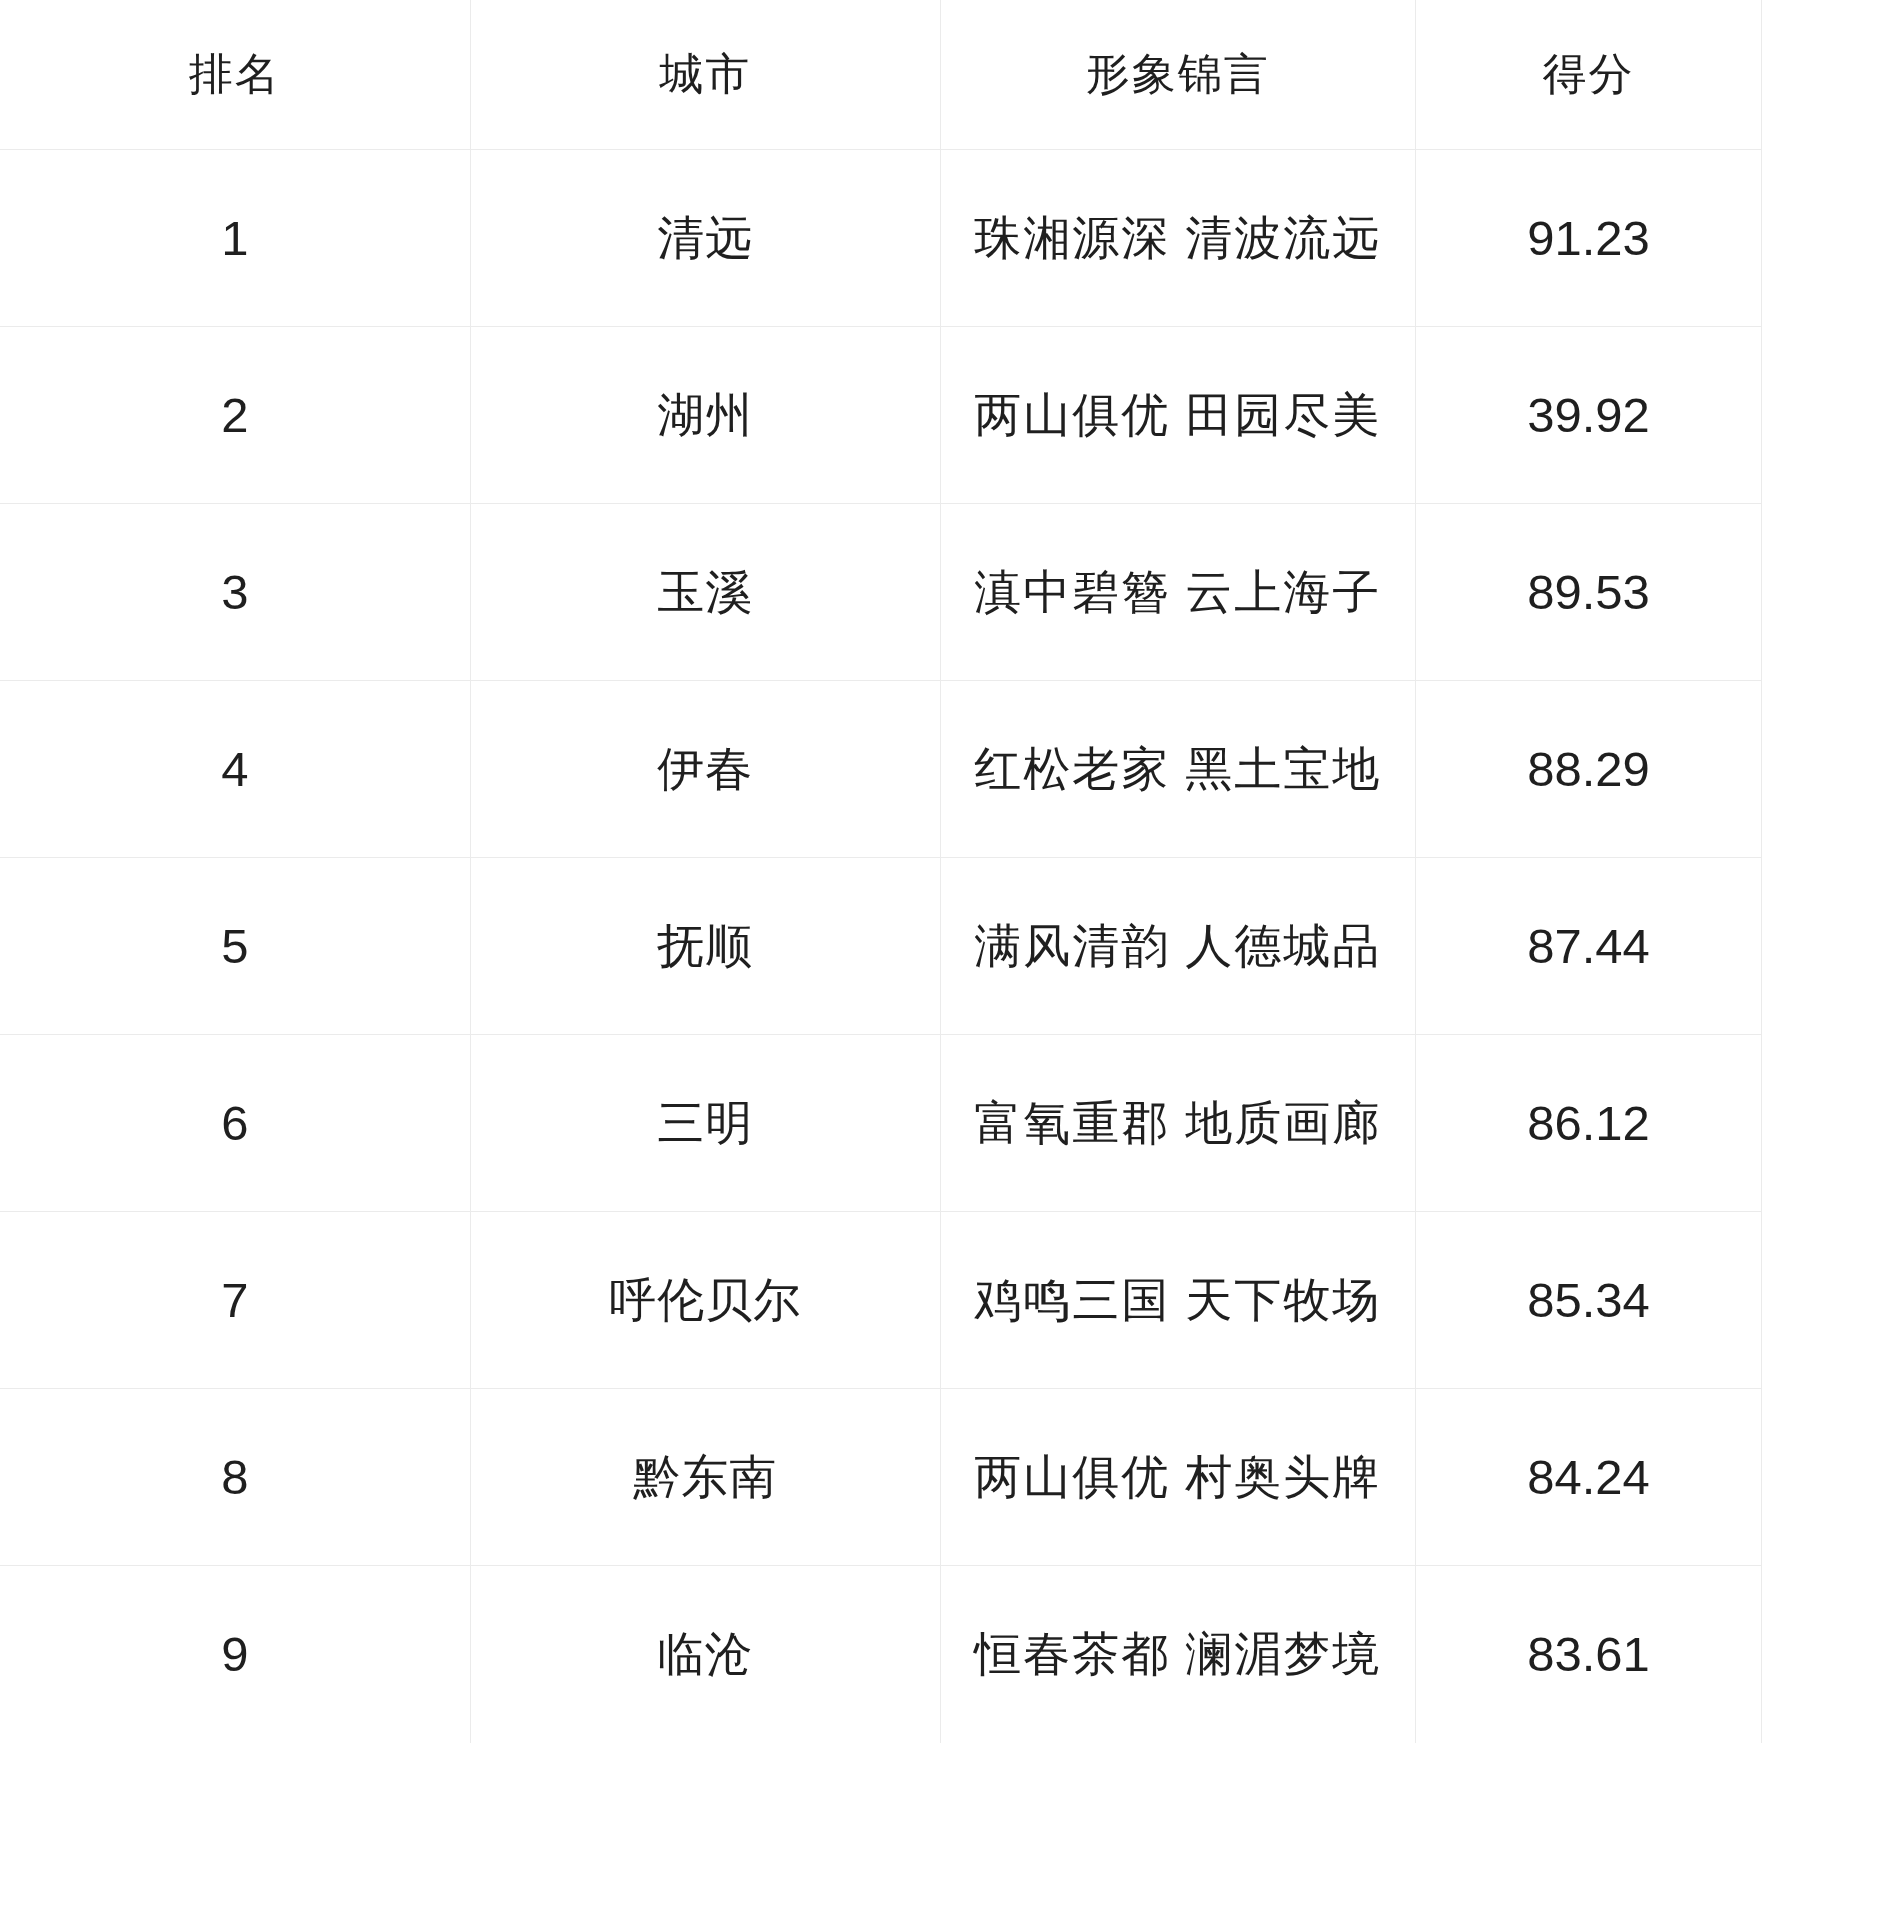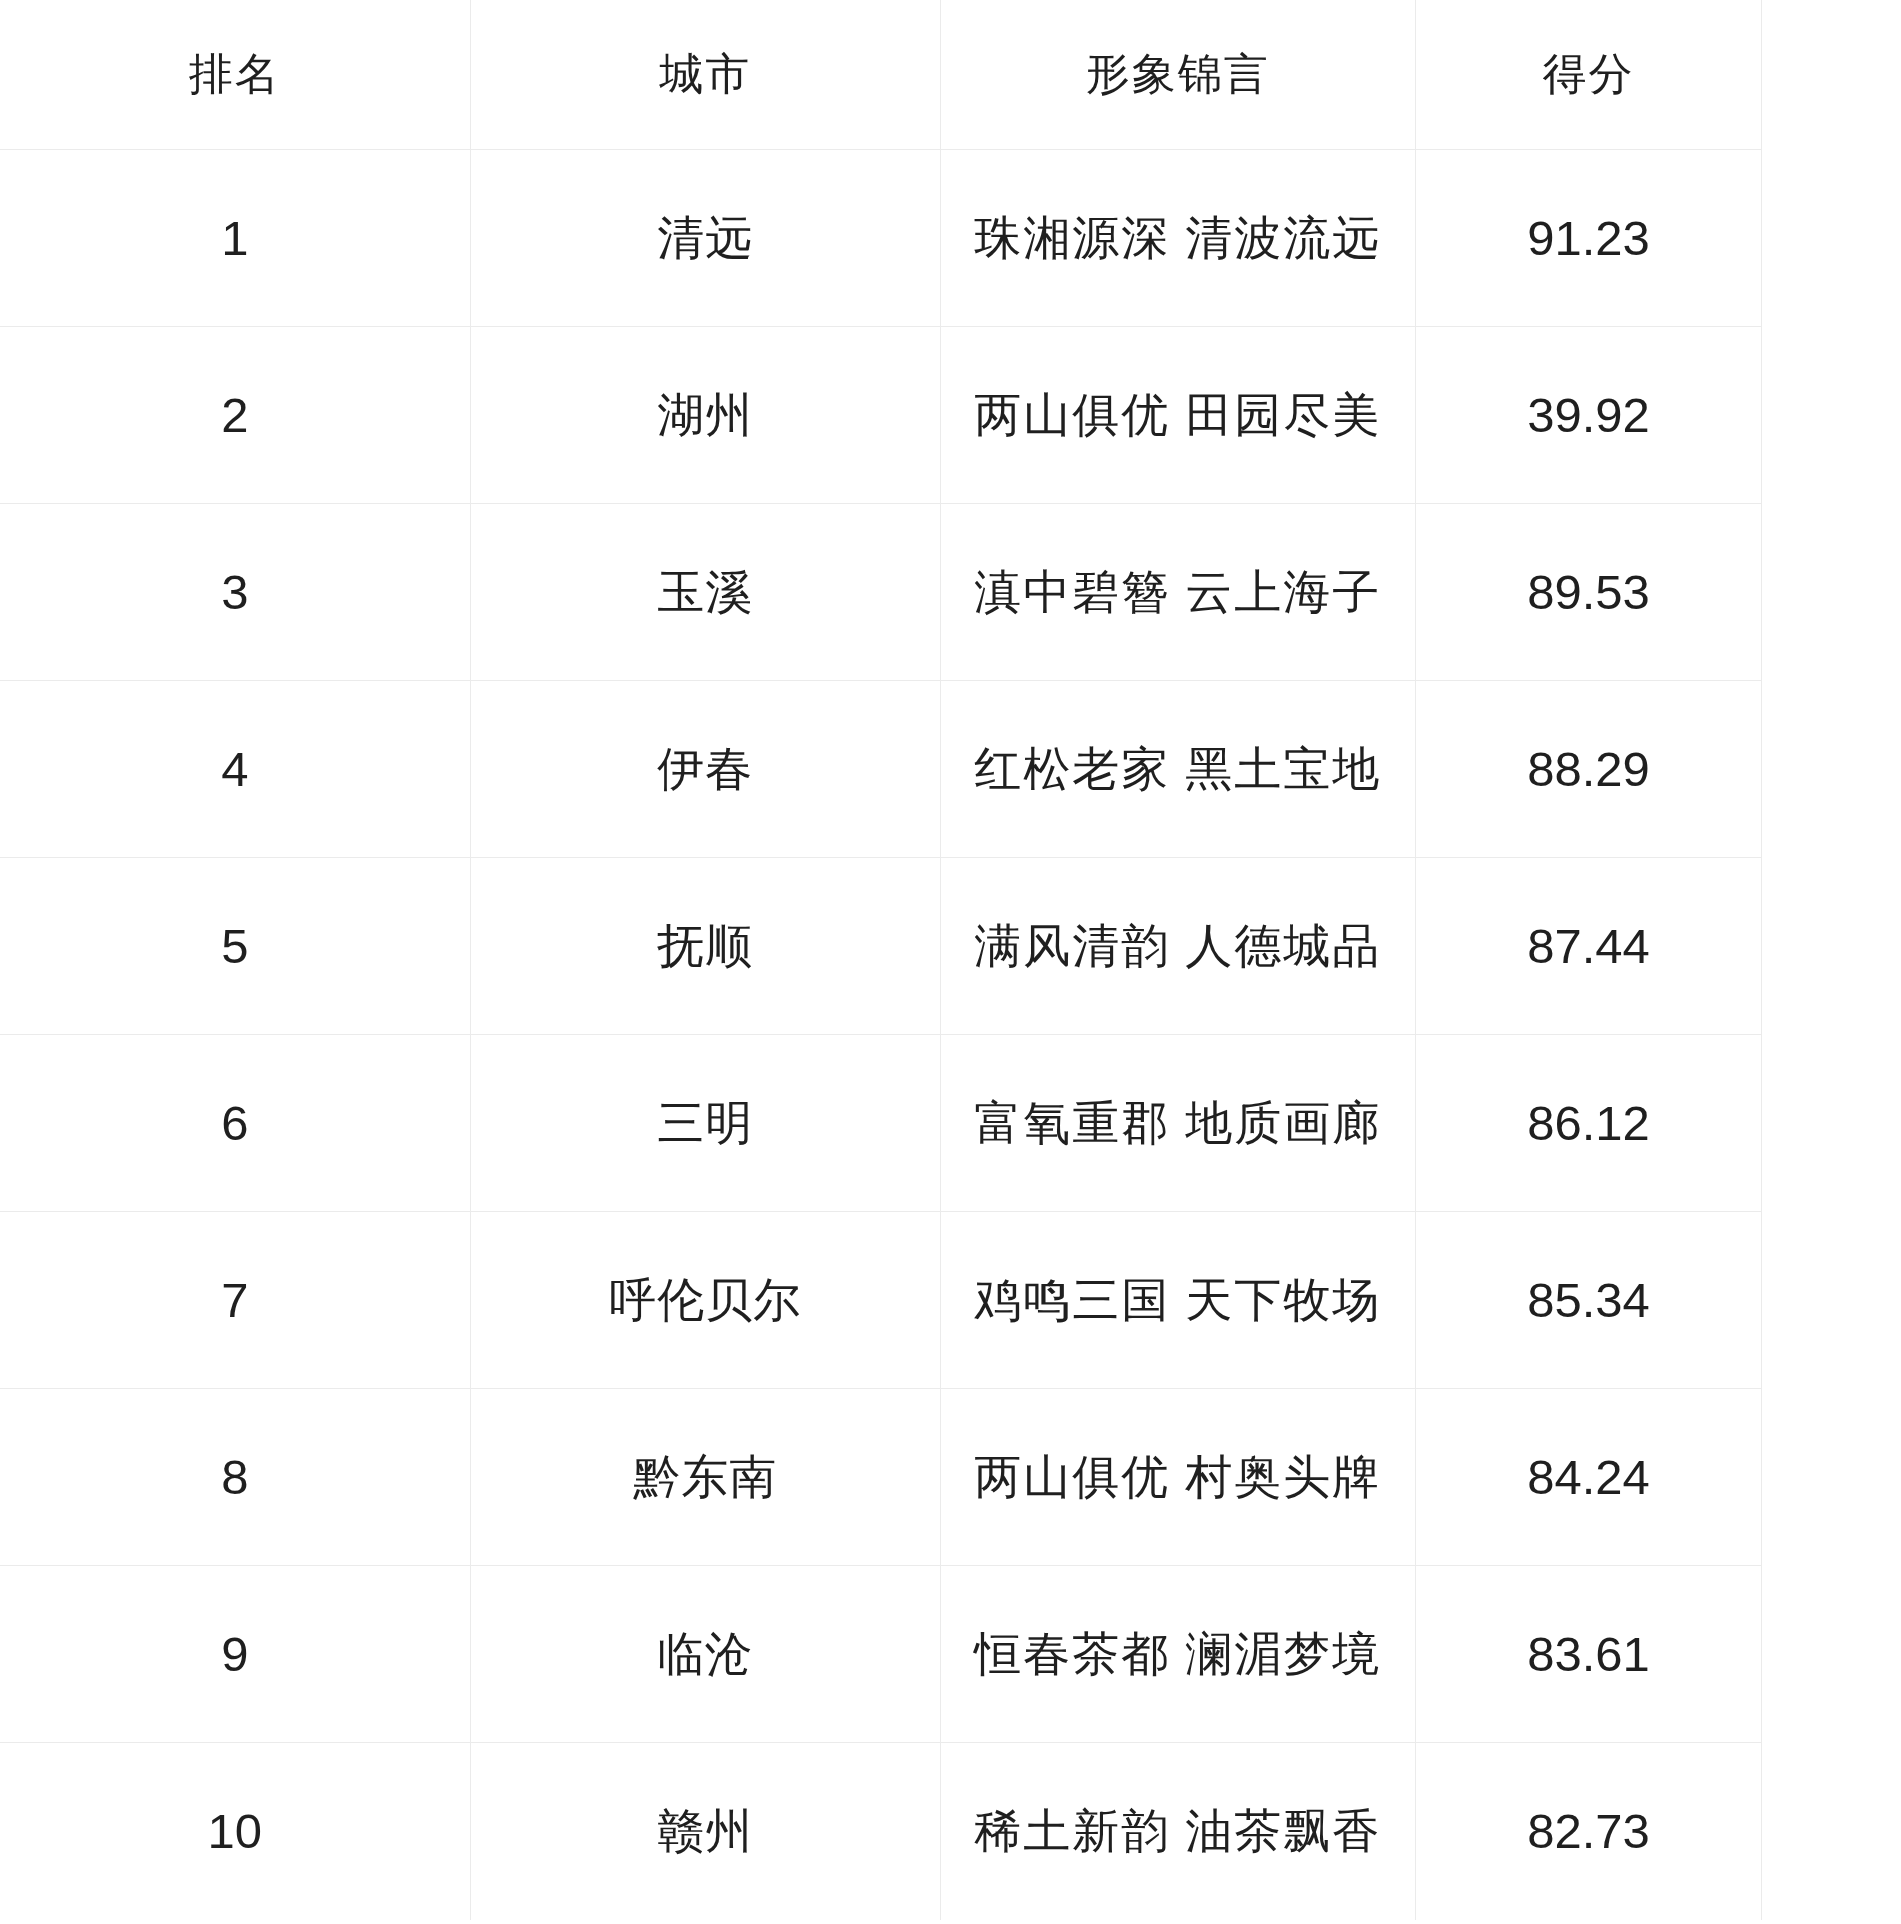--- a/index.html
+++ b/index.html
@@ -135,22 +135,16 @@
         <td>黔东南</td>
         <td class="motto">两山俱优 村奥头牌</td>
         <td class="num">84.24</td>
       </tr>
       <tr>
         <td class="first num">9</td>
         <td>临沧</td>
         <td class="motto">恒春茶都 澜湄梦境</td>
         <td class="num">83.61</td>
       </tr>
-      <tr>
-        <td class="first num">10</td>
-        <td>赣州</td>
-        <td class="motto">稀土新韵 油茶飘香</td>
-        <td class="num">82.73</td>
-      </tr>
     </tbody>
   </table>
 </div>
 
 
 </body></html>

